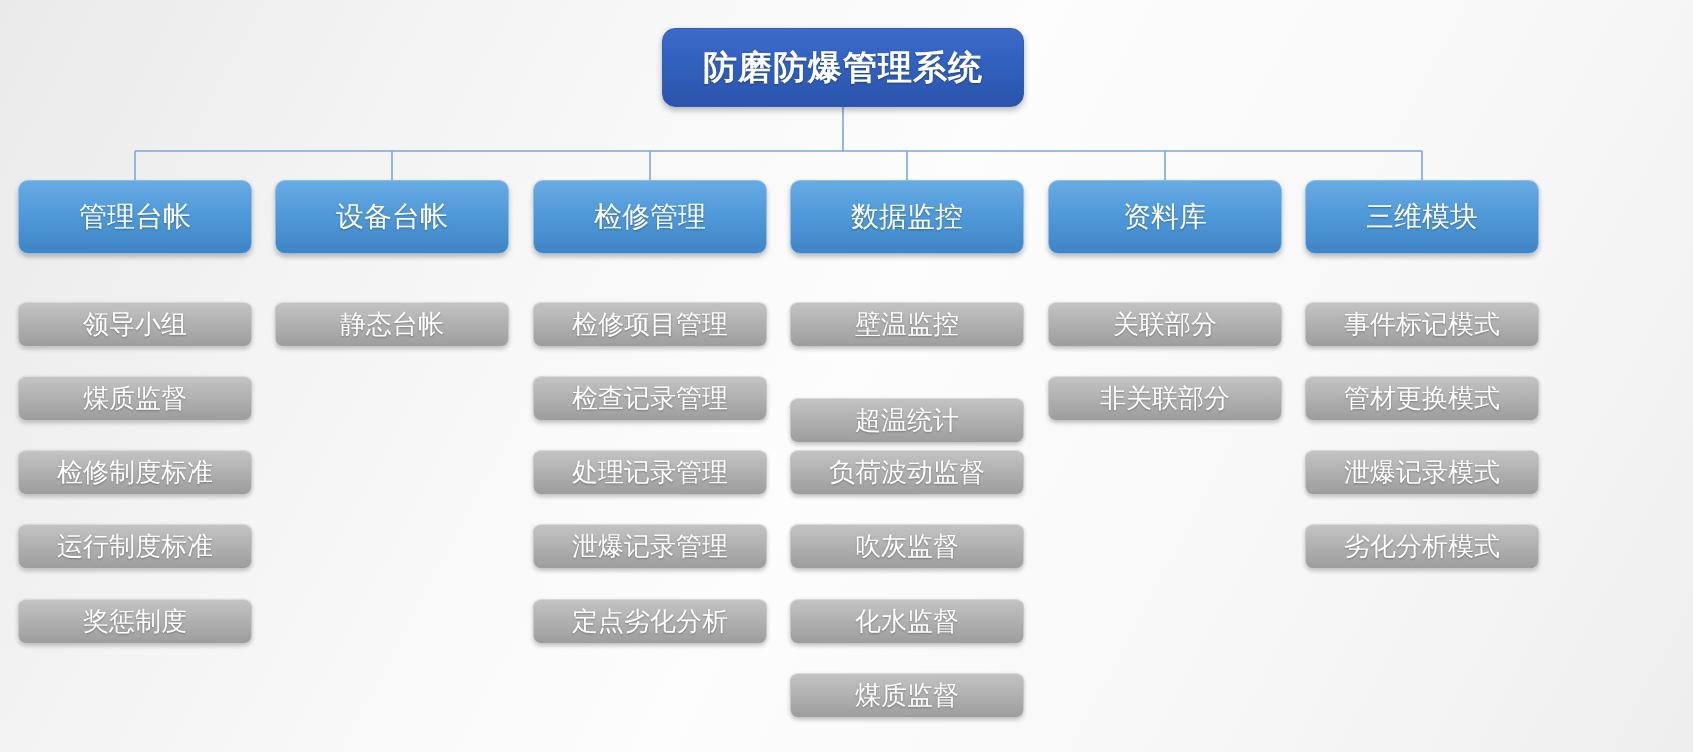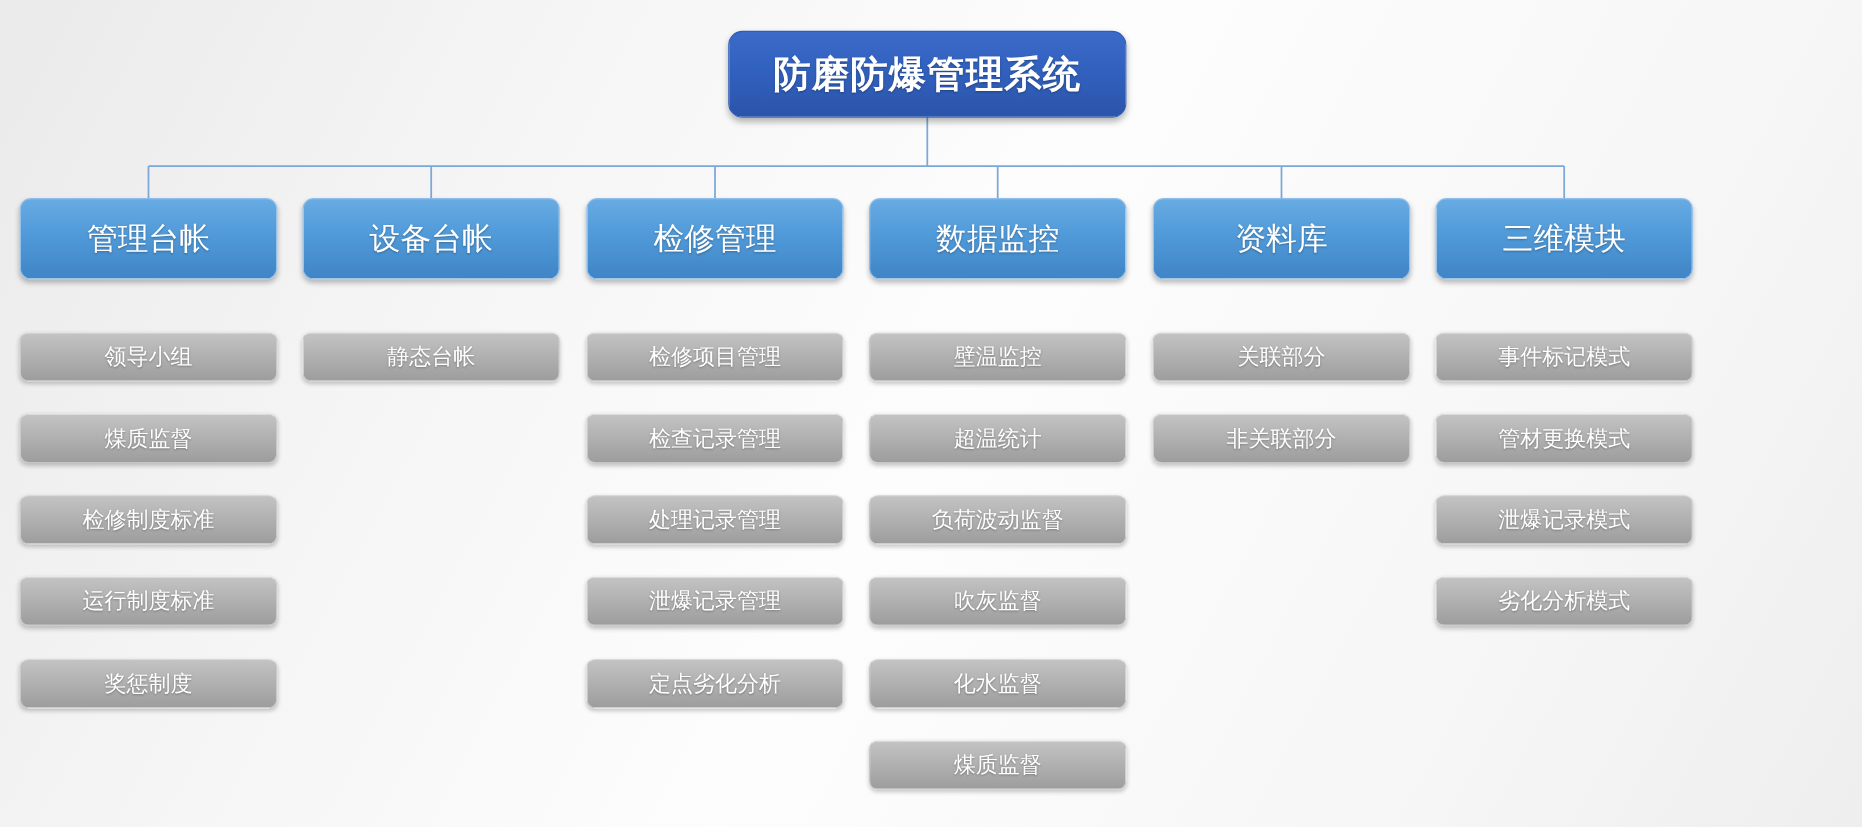--- a/index.html
+++ b/index.html
@@ -35,21 +35,21 @@
     box-shadow:0 3px 5px rgba(0,0,0,0.25);
     font-size:28px;
   }
   .n3{
     width:234px;height:45px;
     border-radius:8px;
     background:linear-gradient(180deg,#c3c3c3 0%,#b2b2b2 45%,#9d9d9d 100%);
     border:1px solid #c6c6c6;
     border-top-color:#d9d9d9;
     box-shadow:0 2px 4px rgba(0,0,0,0.22);
-    font-size:20px;
+    font-size:26px;
   }
 </style>
 </head>
 <body>
 
 <div class="canvas">
 
   <svg class="connectors" viewBox="0 0 1693 752" xmlns="http://www.w3.org/2000/svg">
     <g stroke="#7ba7d9" stroke-width="1.6" fill="none">
       <path d="M843 106 L843 151"></path>
@@ -80,21 +80,21 @@
 
   <div class="node n3" style="left:275px;top:302px">静态台帐</div>
 
   <div class="node n3" style="left:533px;top:302px">检修项目管理</div>
   <div class="node n3" style="left:533px;top:376px">检查记录管理</div>
   <div class="node n3" style="left:533px;top:450px">处理记录管理</div>
   <div class="node n3" style="left:533px;top:524px">泄爆记录管理</div>
   <div class="node n3" style="left:533px;top:599px">定点劣化分析</div>
 
   <div class="node n3" style="left:790px;top:302px">壁温监控</div>
-  <div class="node n3" style="left:790px;top:376px">超温统计</div>
+  <div class="node n3" style="left:790px;top:398px">超温统计</div>
   <div class="node n3" style="left:790px;top:450px">负荷波动监督</div>
   <div class="node n3" style="left:790px;top:524px">吹灰监督</div>
   <div class="node n3" style="left:790px;top:599px">化水监督</div>
   <div class="node n3" style="left:790px;top:673px">煤质监督</div>
 
   <div class="node n3" style="left:1048px;top:302px">关联部分</div>
   <div class="node n3" style="left:1048px;top:376px">非关联部分</div>
 
   <div class="node n3" style="left:1305px;top:302px">事件标记模式</div>
   <div class="node n3" style="left:1305px;top:376px">管材更换模式</div>

